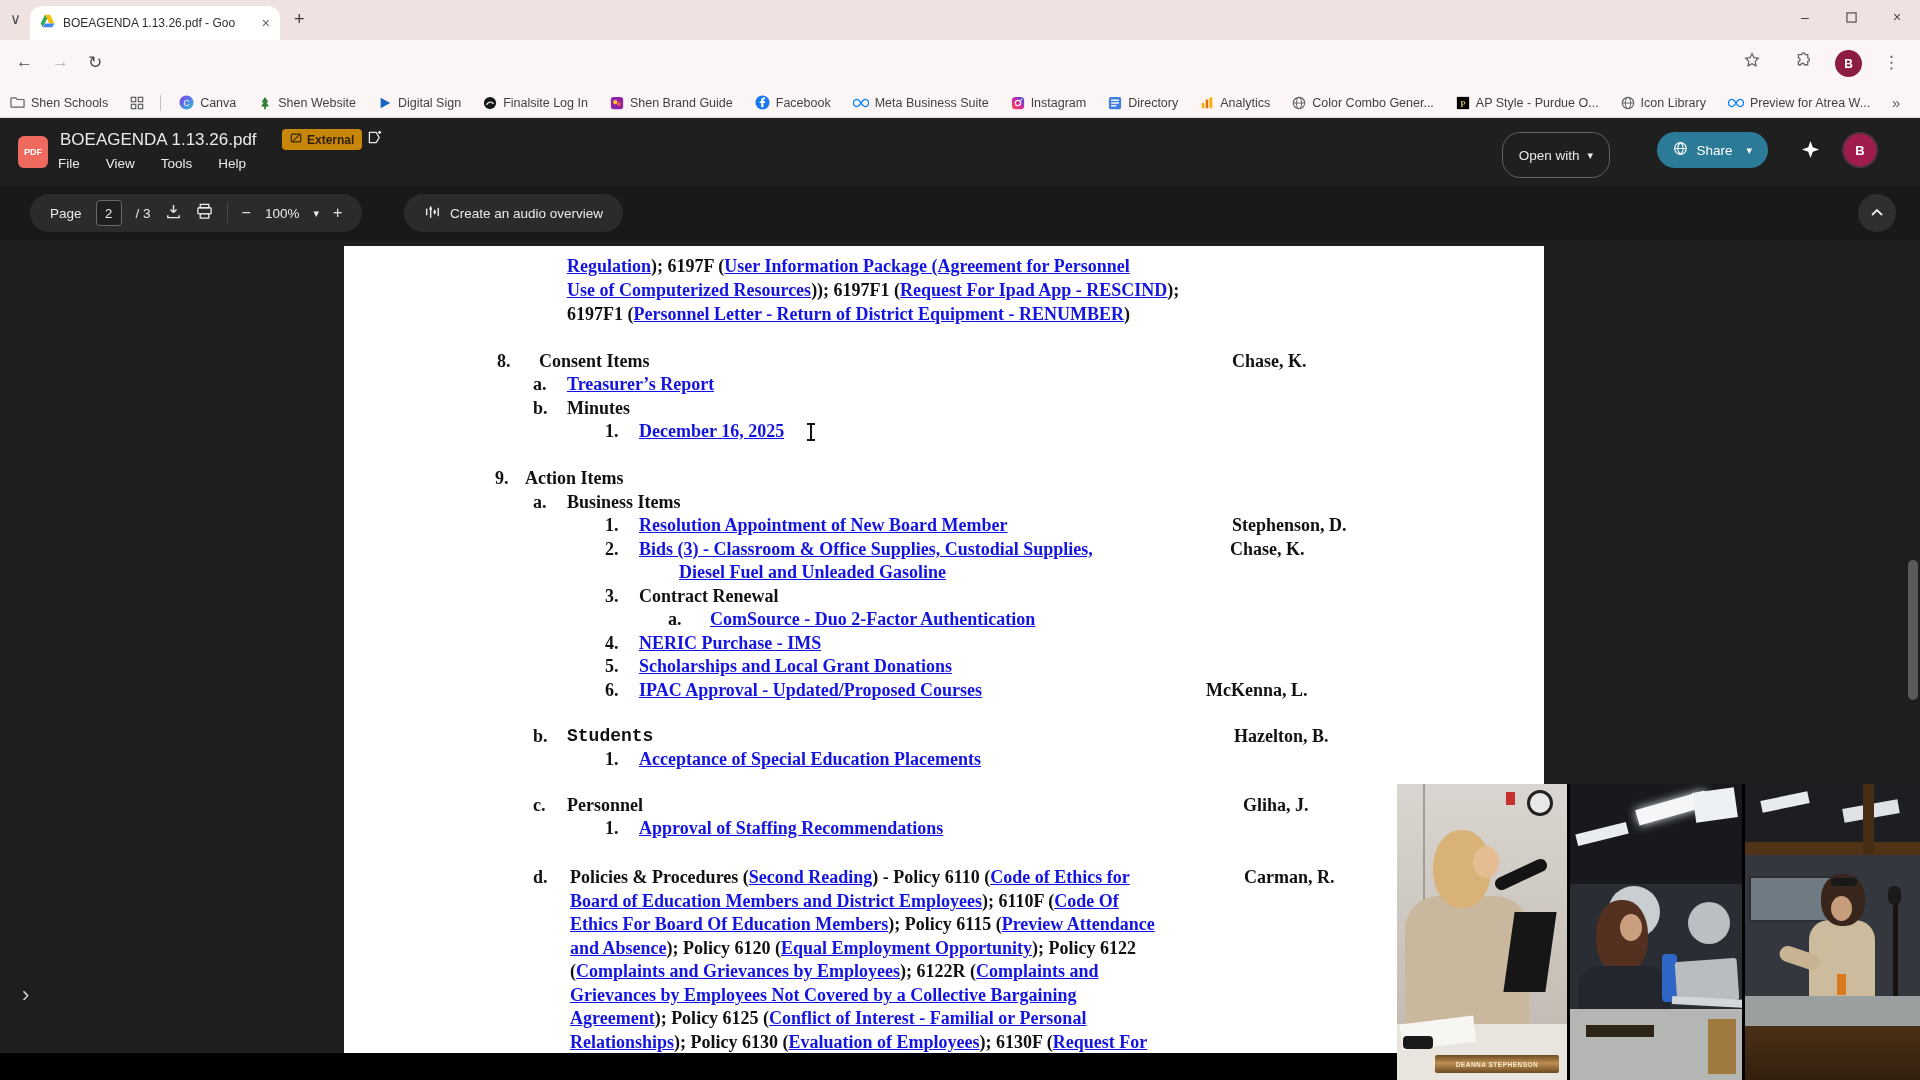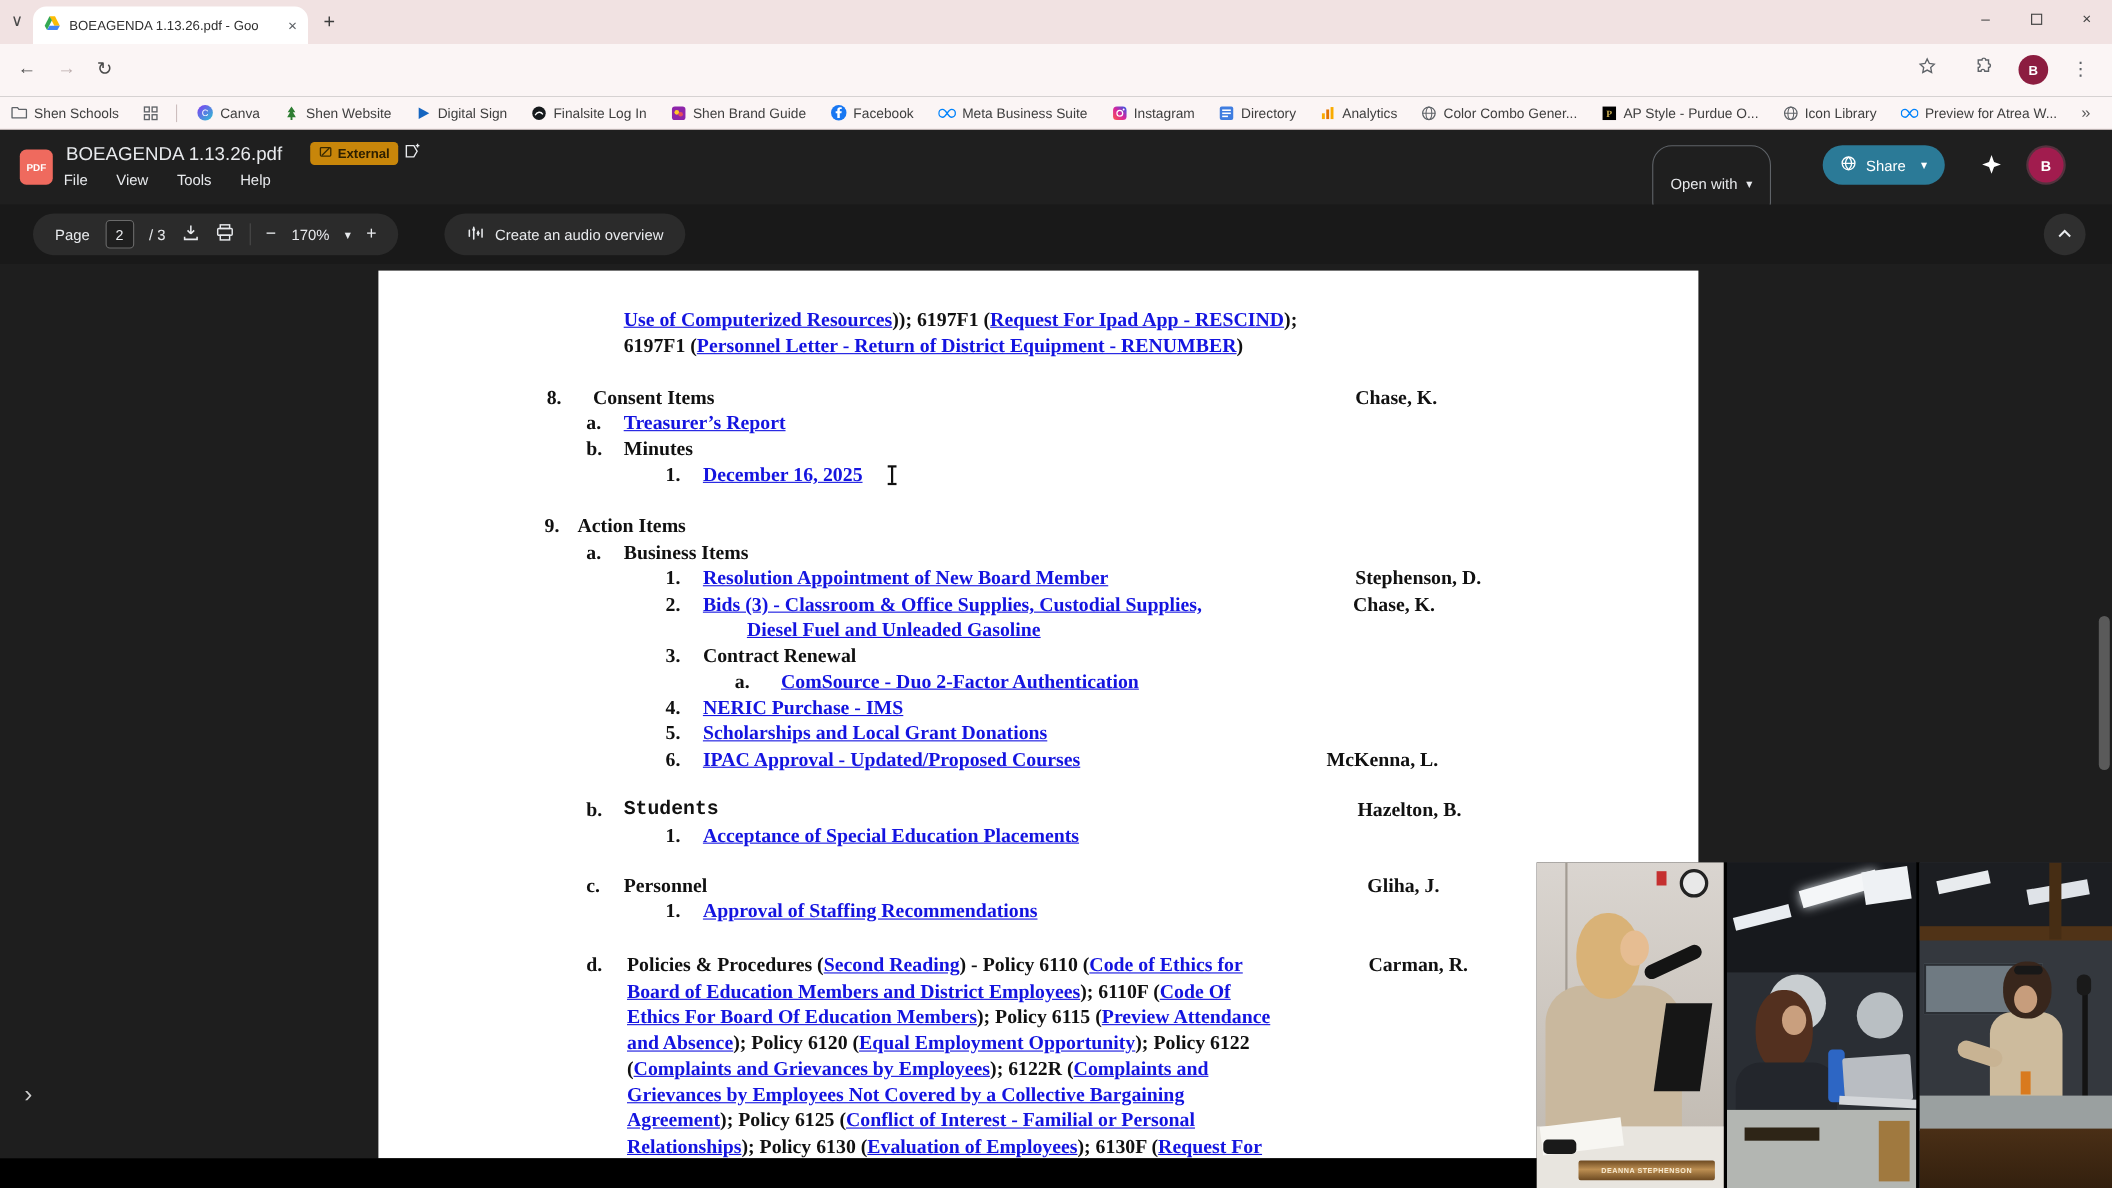--- a/index.html
+++ b/index.html
@@ -35,21 +35,21 @@
   #driveheader{position:absolute;left:0;top:118px;width:1920px;height:68px;background:#1f1f1f;}
   .pdf-badge{position:absolute;left:18px;top:18px;width:30px;height:32px;background:#ef6a5e;border-radius:6px;
     color:#fff;font-size:9px;font-weight:bold;display:flex;align-items:center;justify-content:center;}
   .file-title{position:absolute;left:60px;top:12px;font-size:17px;color:#e8eaed;}
   .ext-badge{position:absolute;left:282px;top:11px;background:#c8860a;color:#2e2000;font-size:12px;
     font-weight:bold;border-radius:4px;padding:3px 8px;display:flex;align-items:center;gap:5px;}
   .label-add{position:absolute;left:366px;top:11px;}
   #menu-row{position:absolute;left:58px;top:38px;display:flex;gap:26px;}
   .menu-item{font-size:13.5px;color:#e8eaed;}
   .open-with{position:absolute;right:310px;top:14px;height:36px;border:1px solid #5f6368;border-radius:18px;
-    color:#e8eaed;font-size:13.5px;display:flex;align-items:center;gap:8px;padding:16px 16px;}
+    color:#e8eaed;font-size:13.5px;display:flex;align-items:center;gap:8px;padding:4px 16px;}
   .share-btn{position:absolute;right:152px;top:14px;height:36px;background:#2b7a97;border-radius:18px;
     color:#fff;font-size:13.5px;display:flex;align-items:center;gap:8px;padding:0 16px;}
   .share-caret{margin-left:6px;}
   .sparkle{position:absolute;right:100px;top:22px;}
   .drive-avatar{position:absolute;right:44px;top:16px;width:32px;height:32px;border-radius:50%;background:#a11c4e;
     color:#fff;font-size:13px;font-weight:bold;display:flex;align-items:center;justify-content:center;
     box-shadow:0 0 0 2px #55323f;}
   .caret{font-size:11px;color:inherit;}
   
   #pdftoolbar{position:absolute;left:0;top:186px;width:1920px;height:54px;background:#191919;}
@@ -384,21 +384,21 @@
             <path d="M9 2v8m0 0L5.8 6.8M9 10l3.2-3.2" stroke="#e8eaed" stroke-width="1.5" fill="none"></path>
             <path d="M3 13v2.5h12V13" stroke="#e8eaed" stroke-width="1.5" fill="none"></path>
           </svg></span>
       <span><svg viewBox="0 0 18 18" width="17" height="17">
             <rect x="4.5" y="1.5" width="9" height="3.5" fill="none" stroke="#e8eaed" stroke-width="1.4"></rect>
             <rect x="2" y="5" width="14" height="6.5" rx="1" fill="none" stroke="#e8eaed" stroke-width="1.4"></rect>
             <rect x="4.5" y="11.5" width="9" height="4.5" fill="#2b2b2b" stroke="#e8eaed" stroke-width="1.4"></rect>
           </svg></span>
       <span class="tb-sep"></span>
       <span class="tb-glyph">−</span>
-      <span>170%</span>
+      <span>100%</span>
       <span class="caret">▾</span>
       <span class="tb-glyph">+</span>
     </div>
     <div class="tb-pill" id="pill2">
       <span><svg viewBox="0 0 18 18" width="16" height="16">
             <g stroke="#e8eaed" stroke-width="1.6" stroke-linecap="round">
               <path d="M3 6v6M7.5 3v12M12 7v4M16 5v8"></path>
             </g>
             <circle cx="7.5" cy="5.5" r="1.5" fill="#e8eaed"></circle>
             <circle cx="12" cy="9" r="1.5" fill="#e8eaed"></circle>
@@ -407,20 +407,23 @@
     </div>
     <div class="collapse-btn">
         <svg viewBox="0 0 16 16" width="16" height="16">
           <path d="M3 10l5-5 5 5" stroke="#e8eaed" stroke-width="1.8" fill="none"></path>
         </svg>
       </div>
   </div>
 
   <div id="canvas">
     <div id="doc-page">
+        <div class="doc-line" style="top: 10px;">
+          <span class="doc-part" style="left: 223px;"><span class="doc-link">Regulation</span><span>); 6197F (</span><span class="doc-link">User Information Package (Agreement for Personnel</span></span>
+        </div>
         <div class="doc-line" style="top: 34px;">
           <span class="doc-part" style="left: 223px;"><span class="doc-link">Use of Computerized Resources</span><span>)); 6197F1 (</span><span class="doc-link">Request For Ipad App - RESCIND</span><span>);</span></span>
         </div>
         <div class="doc-line" style="top: 58px;">
           <span class="doc-part" style="left: 223px;"><span>6197F1 (</span><span class="doc-link">Personnel Letter - Return of District Equipment - RENUMBER</span><span>)</span></span>
         </div>
         <div class="doc-line" style="top: 105px;">
           <span class="doc-part" style="left: 153px;"><span>8.</span></span>
           <span class="doc-part" style="left: 195px;"><span>Consent Items</span></span>
           <span class="doc-part" style="left: 888px;"><span>Chase, K.</span></span>

